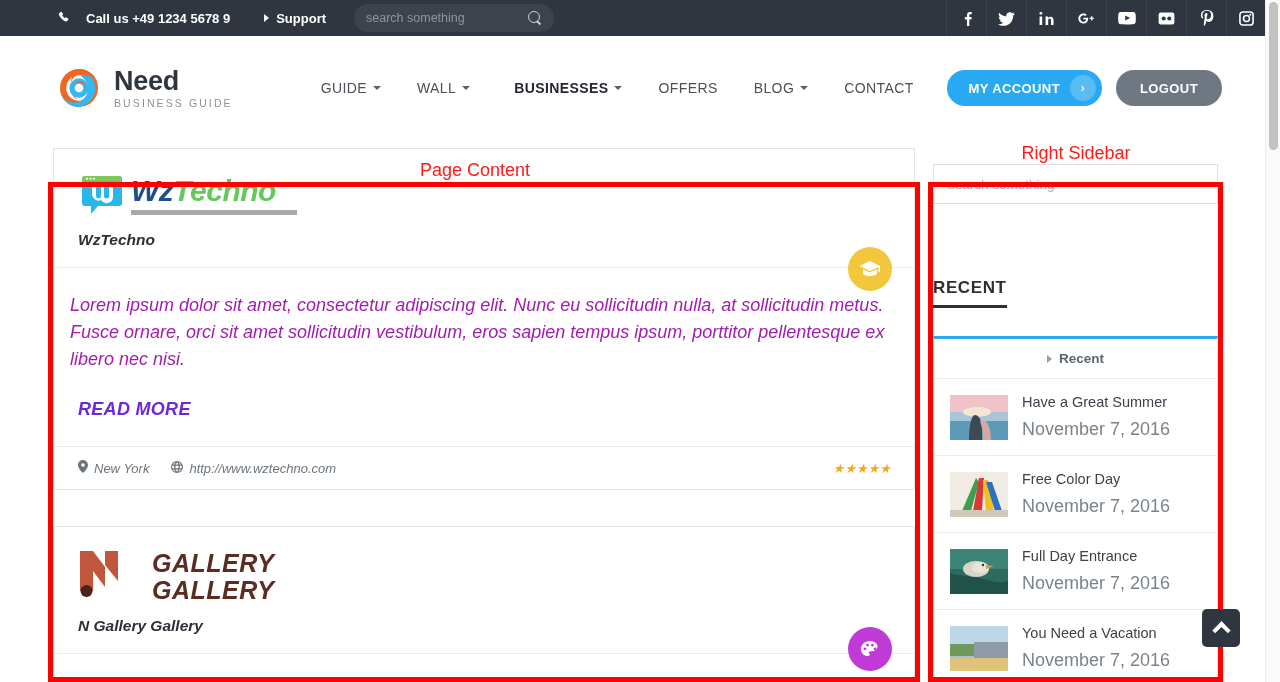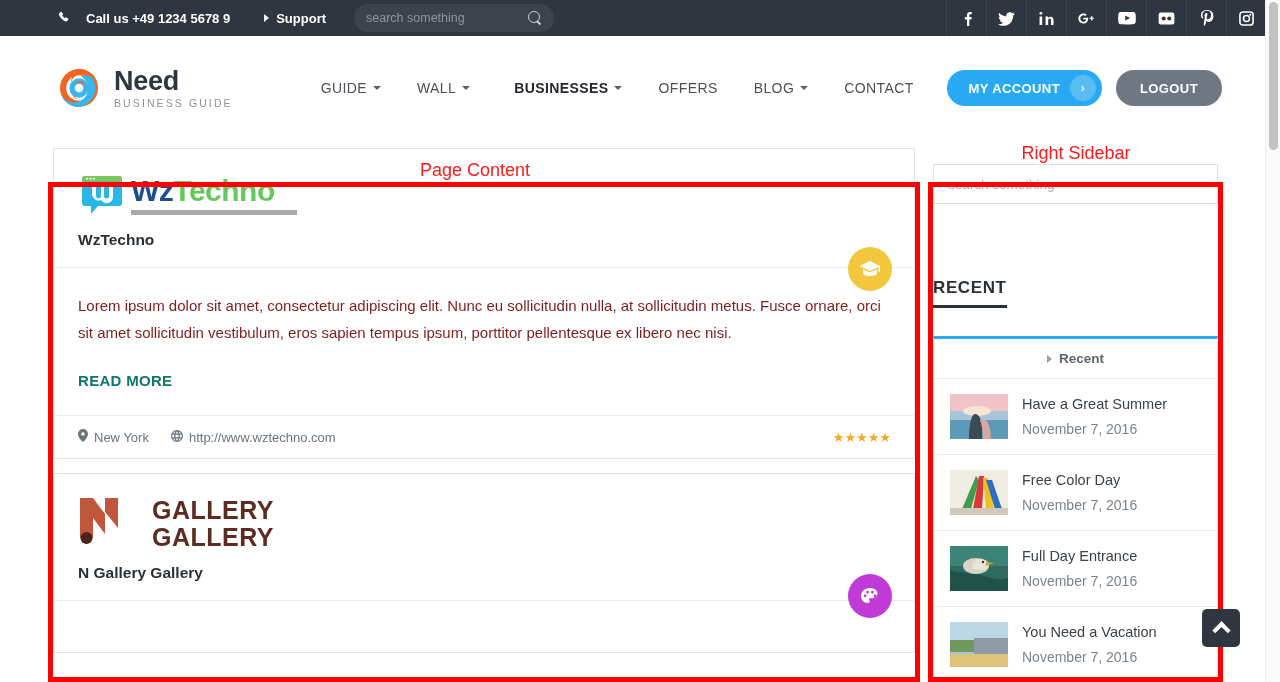--- a/index.html
+++ b/index.html
@@ -159,39 +159,40 @@
     padding: 0 58px;
     display: flex;
     align-items: flex-start;
     gap: 0;
   }
   .content-col { width: 862px; padding-top: 8px; margin-left: -5px; }
 
   .listing {
     background: #ffffff;
     border: 1px solid #e6e6e6;
-    margin-bottom: 14px;
+    margin-bottom: 36px;
     position: relative;
+    font-style: italic;
   }
   .listing-logo-area {
     padding: 22px 24px 8px 24px;
   }
   .listing-name {
     padding: 4px 24px 18px 24px;
     font-size: 15.5px; font-weight: bold; color: #2b2f36;
   }
   .listing-divider { height: 1px; background: #ececec; }
   .listing-desc {
-    padding: 24px 24px 0 24px;
-    font-size: 15px; color: #7f1d1d; line-height: 27px;
+    padding: 24px 24px 0 16px;
+    font-size: 18px; color: #a21caf; line-height: 27px;
   }
   .listing-readmore {
     display: inline-block;
     margin: 26px 24px 26px 24px;
-    font-size: 15px; font-weight: bold; color: #0f766e;
+    font-size: 18px; font-weight: bold; color: #6d28d9;
     letter-spacing: 0.3px; text-decoration: none; cursor: pointer;
   }
   .listing-meta {
     border-top: 1px solid #ececec;
     padding: 13px 24px;
     display: flex; align-items: center;
   }
   .meta-item {
     display: flex; align-items: center; gap: 6px;
     font-size: 13px; color: #6d757c; margin-right: 22px;
@@ -261,21 +262,21 @@
   }
   .post {
     display: flex; align-items: center; gap: 14px;
     padding: 15px 16px; border-bottom: 1px solid #ececec;
     cursor: pointer;
   }
   .post:last-child { border-bottom: none; }
   .thumb { width: 58px; height: 45px; flex: 0 0 auto; overflow: hidden; }
   .post-body { display: flex; flex-direction: column; gap: 9px; }
   .post-title { font-size: 14.5px; color: #3c4249; }
-  .post-date { font-size: 14px; color: #7b838a; }
+  .post-date { font-size: 18px; color: #7b838a; }
 
   
   .scrolltop {
     position: absolute; right: 40px; top: 609px;
     width: 38px; height: 38px; border-radius: 5px;
     background: #2f3640;
     display: flex; align-items: center; justify-content: center;
     cursor: pointer; z-index: 35;
   }
   .chev-up {

